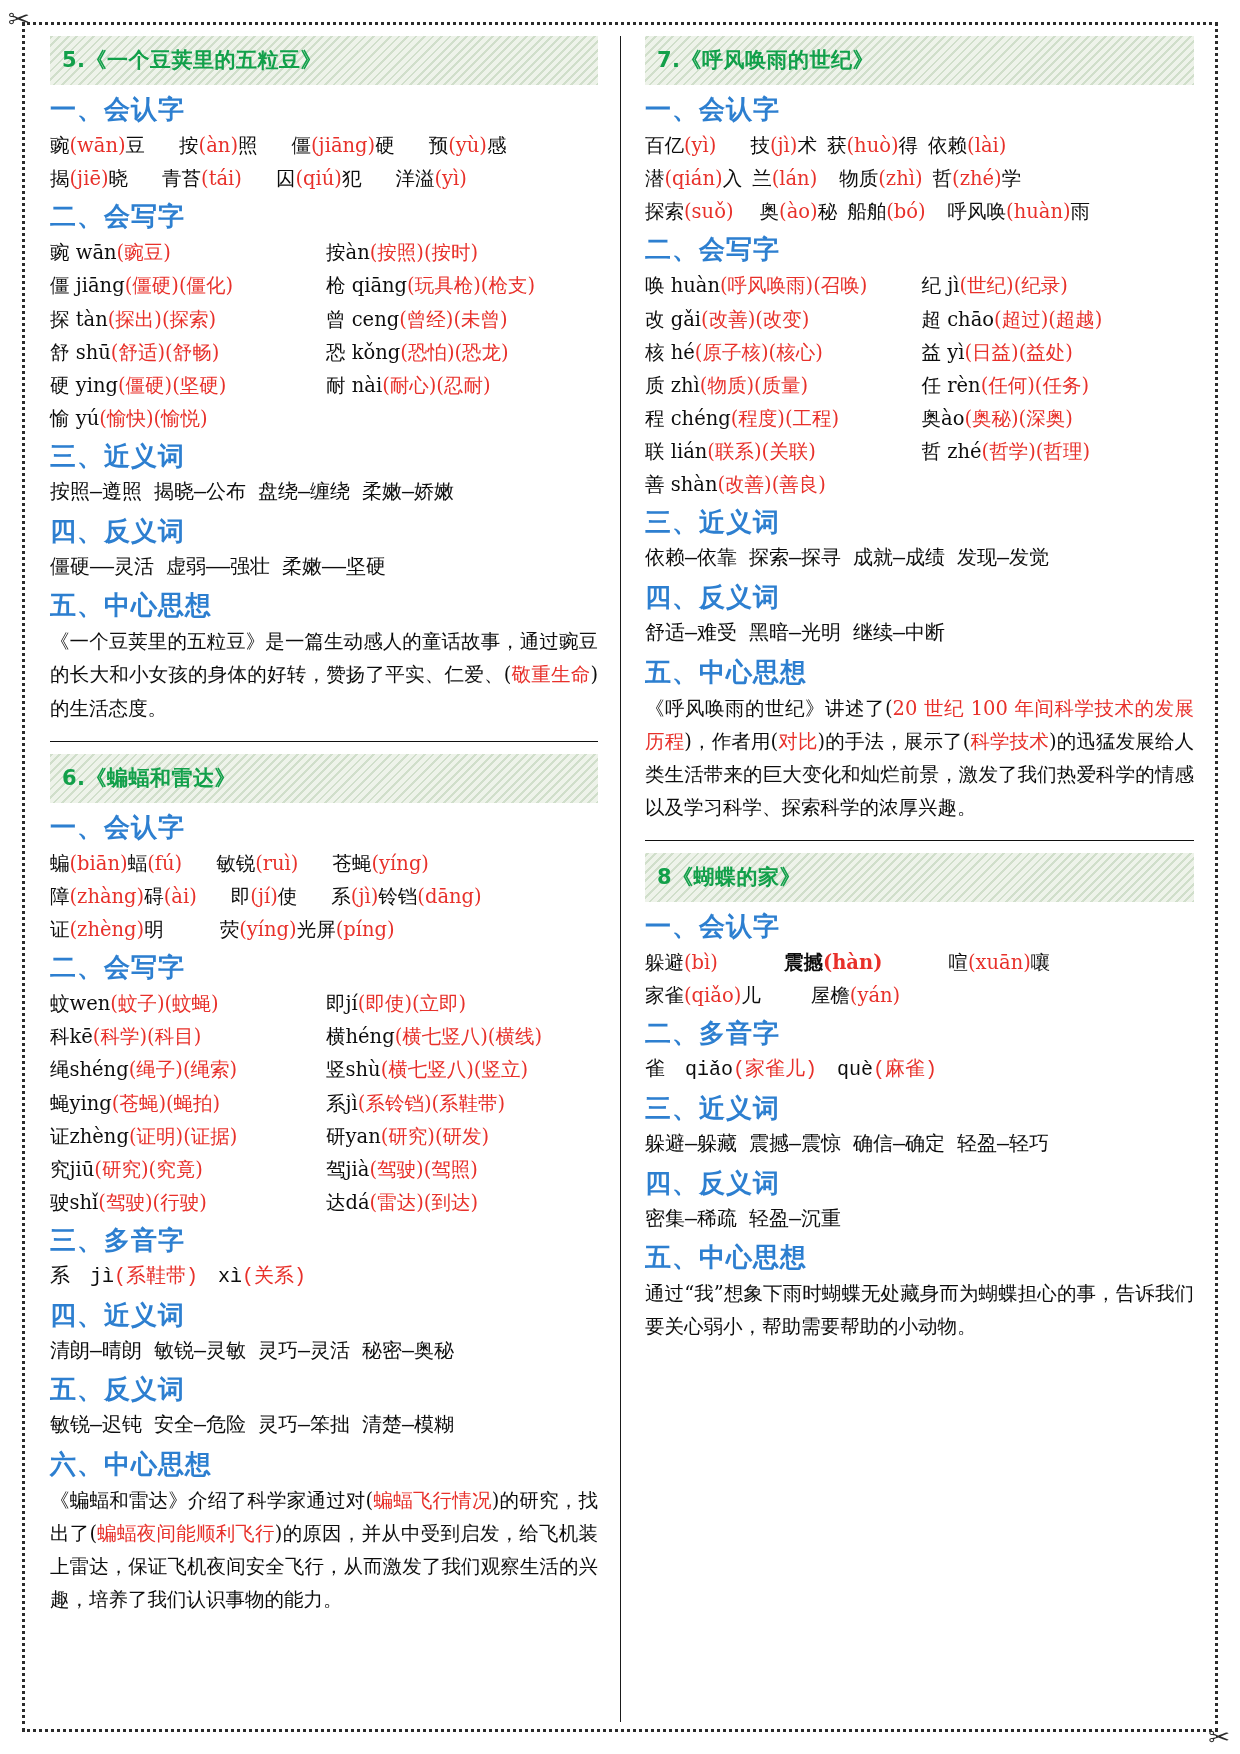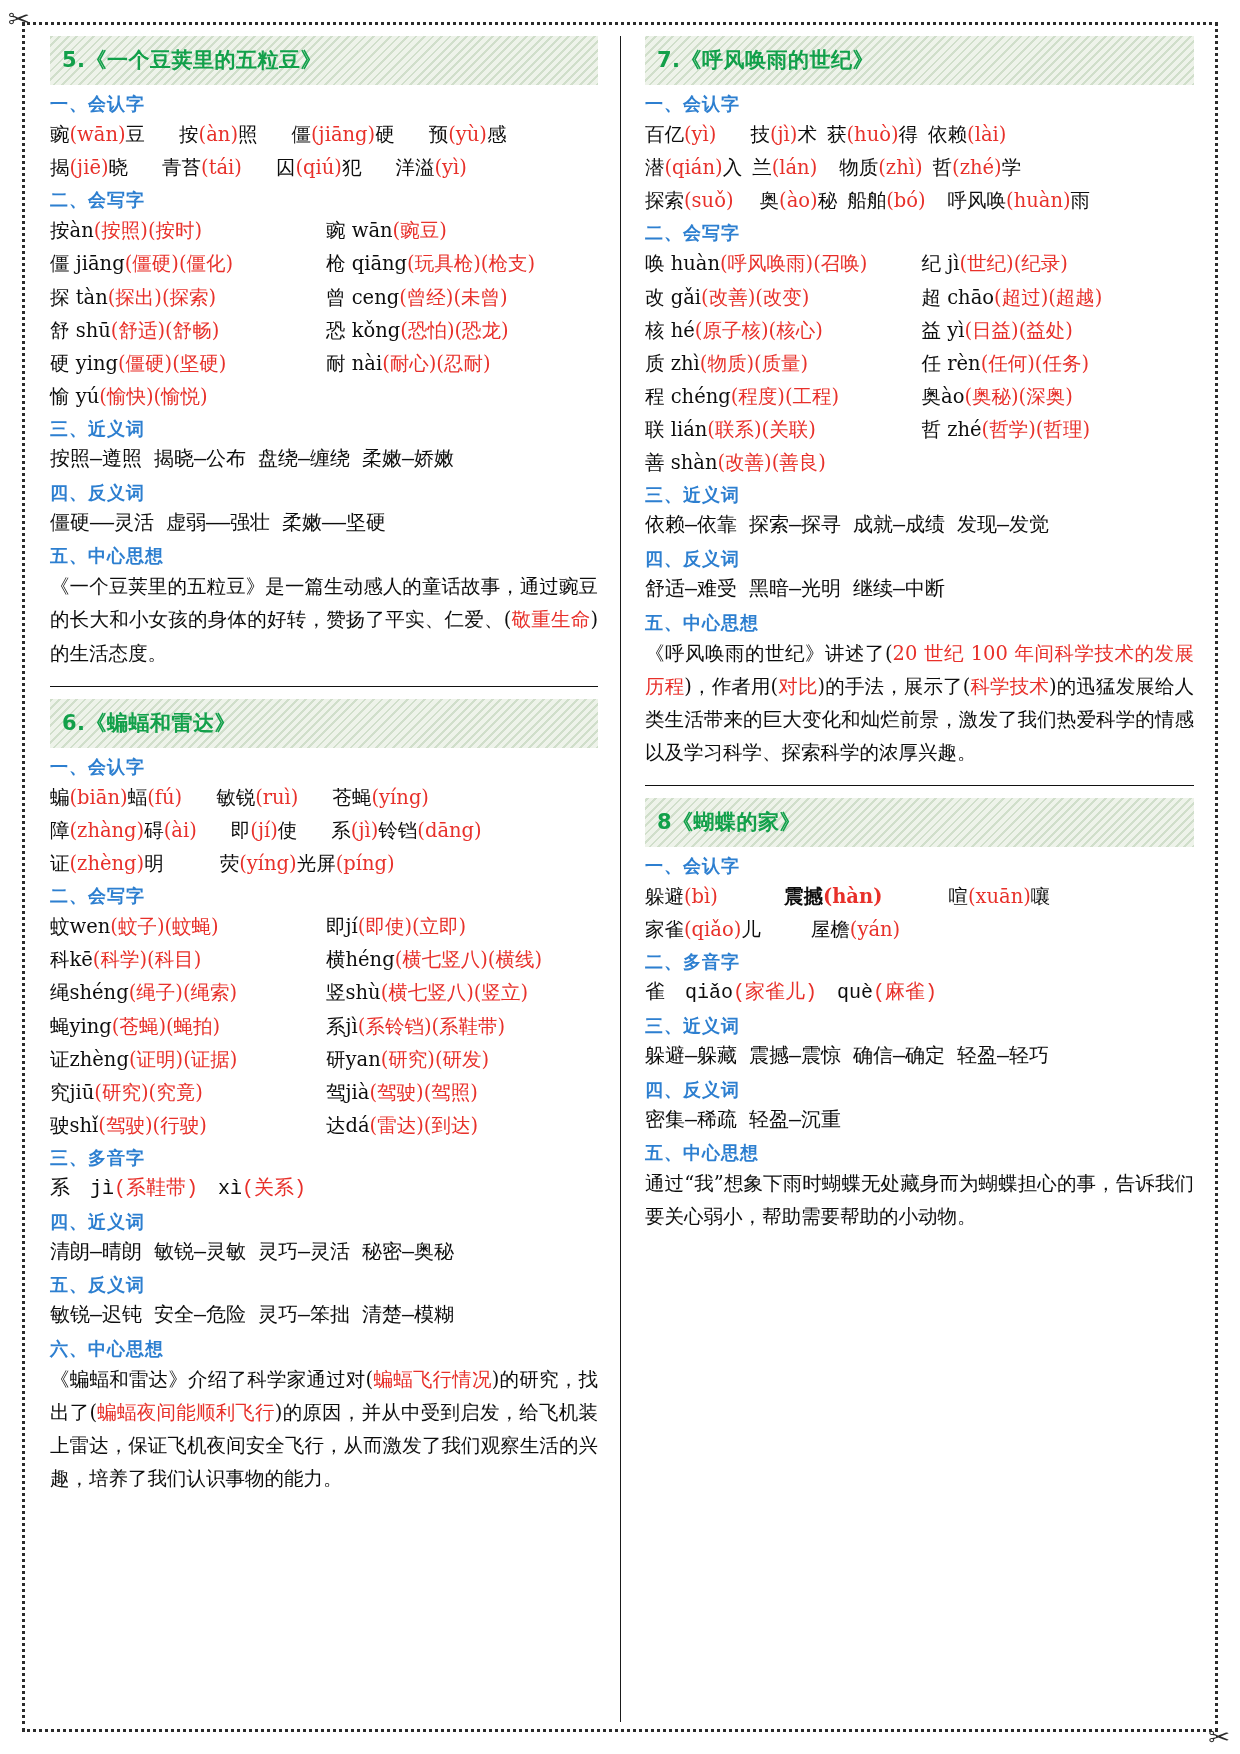--- a/index.html
+++ b/index.html
@@ -64,21 +64,21 @@
     font-size:21px;
     color:#12a04a;
     letter-spacing:.5px;
     white-space:nowrap;
   }
 
   
   .sub{
     color:#2d7fd0;
     font-weight:bold;
-    font-size:18px;
+    font-size:26px;
     font-family:Liberation Serif, serif;
     margin:4px 0 2px 0;
     letter-spacing:1px;
   }
 
   
   .line{
     font-family:Liberation Mono, monospace;
     font-size:20px;
     color:#0d0d0d;
@@ -156,22 +156,22 @@
       </div>
       <div class="row-items sp">
         <span>揭<span class="py">(jiē)</span>晓</span>
         <span>青苔<span class="py">(tái)</span></span>
         <span>囚<span class="py">(qiú)</span>犯</span>
         <span>洋溢<span class="py">(yì)</span></span>
       </div>
 
       <div class="sub">二、会写字</div>
       <div class="grid2">
+        <div class="cell">豌 wān<span class="rd">(豌豆)</span></div>
         <div class="cell">按àn<span class="rd">(按照)</span><span class="rd">(按时)</span></div>
-        <div class="cell">豌 wān<span class="rd">(豌豆)</span></div>
         <div class="cell">僵 jiāng<span class="rd">(僵硬)</span><span class="rd">(僵化)</span></div>
         <div class="cell">枪 qiāng<span class="rd">(玩具枪)</span><span class="rd">(枪支)</span></div>
         <div class="cell">探 tàn<span class="rd">(探出)</span><span class="rd">(探索)</span></div>
         <div class="cell">曾 ceng<span class="rd">(曾经)</span><span class="rd">(未曾)</span></div>
         <div class="cell">舒 shū<span class="rd">(舒适)</span><span class="rd">(舒畅)</span></div>
         <div class="cell">恐 kǒng<span class="rd">(恐怕)</span><span class="rd">(恐龙)</span></div>
         <div class="cell">硬 ying<span class="rd">(僵硬)</span><span class="rd">(坚硬)</span></div>
         <div class="cell">耐 nài<span class="rd">(耐心)</span><span class="rd">(忍耐)</span></div>
         <div class="cell">愉 yú<span class="rd">(愉快)</span><span class="rd">(愉悦)</span></div>
       </div>

